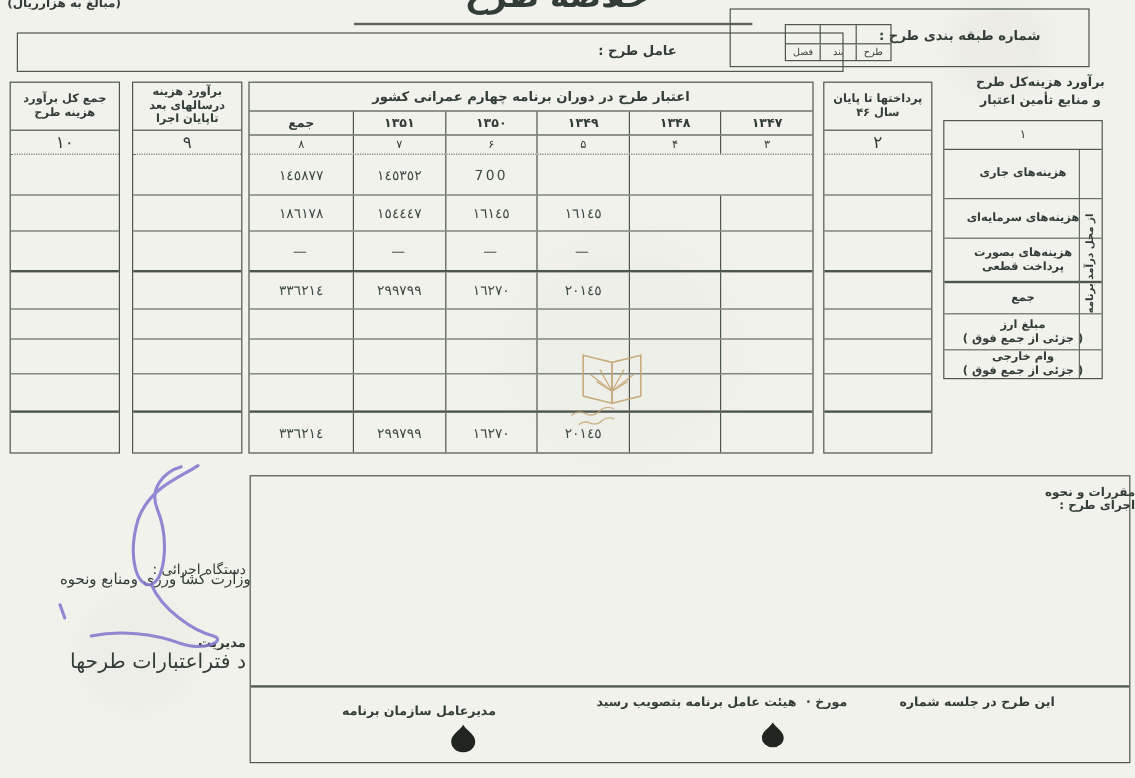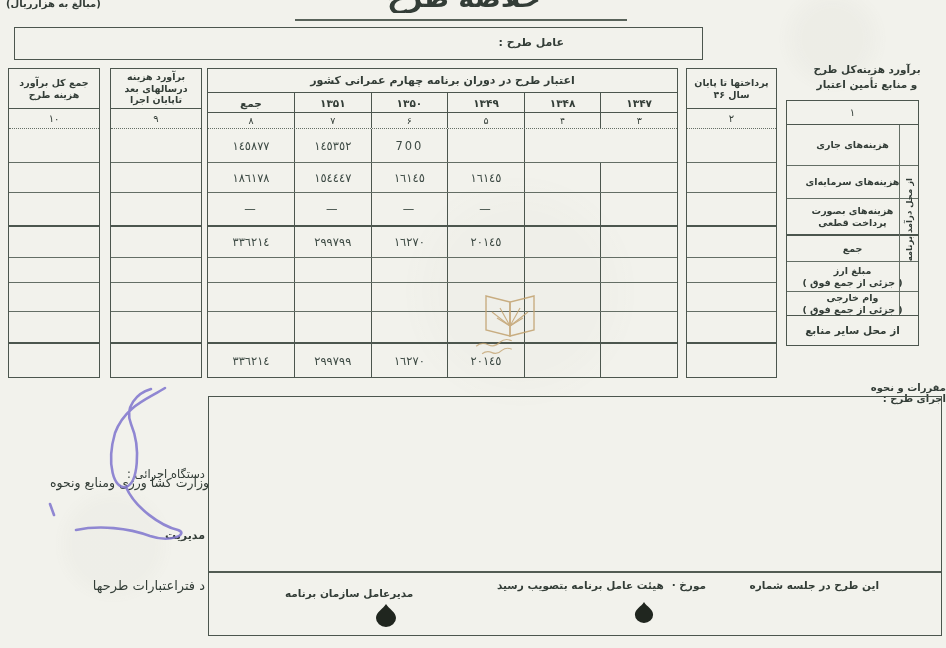--- a/index.html
+++ b/index.html
@@ -37,21 +37,21 @@
   .class-row.lbls{height:14px;border-top:1.2px solid var(--ln)}
   .class-cell{flex:1;font-size:8px;display:flex;align-items:center;justify-content:center}
   .class-cell + .class-cell{border-left:0;border-right:1.2px solid var(--ln)}
 
   .plan-title-box{left:14px;top:27px;width:689px;height:33px;border:1.7px solid var(--ln)}
   .plan-title-label{position:absolute;right:138px;top:8px;font-size:11px;font-weight:bold;direction:rtl}
 
   
   .tbox{border:1.7px solid var(--ln);background:transparent}
   .hdr40{height:40px;border-bottom:1.2px solid var(--ln);font-size:9.5px;font-weight:bold;line-height:1.25}
-  .num20{height:20px;border-bottom:1.2px dotted var(--ln2);font-size:10px}
+  .num20{height:20px;border-bottom:1.2px dotted var(--ln2);font-size:14px}
   .rows8 > div + div{border-top:1.1px solid var(--ln2)}
   .rows8 > :nth-child(1){height:33px}
   .rows8 > :nth-child(2){height:30px}
   .rows8 > :nth-child(3){height:33px}
   .rows8 > :nth-child(4){height:32px}
   .rows8 > :nth-child(5){height:25px}
   .rows8 > :nth-child(6){height:29px}
   .rows8 > :nth-child(7){height:31px}
   .rows8 > :nth-child(8){height:35px}
   .rows8 > :nth-child(4),.rows8 > :nth-child(8){border-top:2.2px solid var(--ln)}
@@ -85,51 +85,66 @@
   .lmain > :nth-child(2){height:33px}
   .lmain > :nth-child(3){height:36px}
   .lmain > :nth-child(4){height:27px;border-top:2px solid var(--ln)}
   .lmain > :nth-child(5){height:30px}
   .lmain > :nth-child(6){height:24px}
   .lfullwrap > div{border-top:1.6px solid var(--ln)}
   .lfullwrap > :nth-child(1){height:30px;font-size:10.5px}
   .lfullwrap > :nth-child(2){height:32px;font-size:11px}
 
   
-  .reg-label{left:852px;top:382px;font-size:10px;font-weight:bold;direction:rtl}
+  .reg-label{left:852px;top:405px;font-size:10px;font-weight:bold;direction:rtl}
   .reg-box{left:208px;top:396px;width:734px;height:240px;border:1.7px solid var(--ln)}
   .reg-body{position:absolute;left:130px;top:14px;font-size:12px;direction:rtl}
   .reg-divider{position:absolute;left:0;right:0;top:174px;height:2px;background:#525c53}
   .appr{position:absolute;font-size:10.5px;font-weight:bold;direction:rtl;top:182px}
   .appr-session{right:62px}
   .appr-dated{right:235px}
   .appr-approved{left:288px}
   .appr-director{left:76px;top:190px}
   .ink-dot{position:absolute}
 
   
   .agency-label{right:741px;top:467px;font-size:11.5px;font-weight:normal;direction:rtl}
   .agency-name{right:737px;top:475px;font-size:12.5px;direction:rtl}
   .management{right:741px;top:529px;font-size:11px;font-weight:bold;direction:rtl}
-  .office{right:741px;top:578px;font-size:13px;direction:rtl}
+  .office{right:741px;top:542px;font-size:17px;direction:rtl}
 
   .sig{left:30px;top:378px;pointer-events:none}
   .wm{left:472px;top:286px;pointer-events:none;opacity:.85}
 </style>
 </head>
 <body>
 
 <div class="sheet">
 
   <div class="abs amounts-note">(مبالغ به هزارریال)</div>
   <div class="abs title-clip">
     <div class="big-title">خلاصه طرح</div>
   </div>
   <div class="abs title-rule"></div>
 
+  <div class="abs class-box">
+    <div class="class-label">شماره طبقه بندی طرح :</div>
+    <div class="class-table">
+      <div class="class-row">
+        <div class="class-cell"></div>
+        <div class="class-cell"></div>
+        <div class="class-cell"></div>
+      </div>
+      <div class="class-row lbls">
+        <div class="class-cell">طرح</div>
+        <div class="class-cell">بند</div>
+        <div class="class-cell">فصل</div>
+      </div>
+    </div>
+  </div>
 
   <div class="abs plan-title-box">
     <div class="plan-title-label">عامل طرح :</div>
   </div>
 
   <div class="abs tbox col-total">
     <div class="hdr40 ctr pre rtl">جمع کل برآورد
 هزینه طرح</div>
     <div class="num20 ctr">۱۰</div>
     <div class="rows8">
@@ -276,21 +291,20 @@
           <div class="lcell">هزینه‌های بصورت
 پرداخت قطعی</div>
           <div class="lcell">جمع</div>
           <div class="lcell">مبلغ ارز
 ( جزئی از جمع فوق )</div>
           <div class="lcell">وام خارجی
 ( جزئی از جمع فوق )</div>
         </div>
     </div>
     <div class="lfullwrap" id="label-rows-full">
-        <div class="lcell">از محل سایر منابع</div>
       </div>
   </div>
 
   <div class="abs reg-label">مقررات و نحوه اجرای طرح :</div>
   <div class="abs reg-box">
     <div class="reg-divider"></div>
     <div class="appr appr-session">این طرح در جلسه شماره</div>
     <div class="appr appr-dated">مورخ ·</div>
     <div class="appr appr-approved">هیئت عامل برنامه بتصویب رسید</div>
     <div class="appr appr-director">مدیرعامل سازمان برنامه</div>

